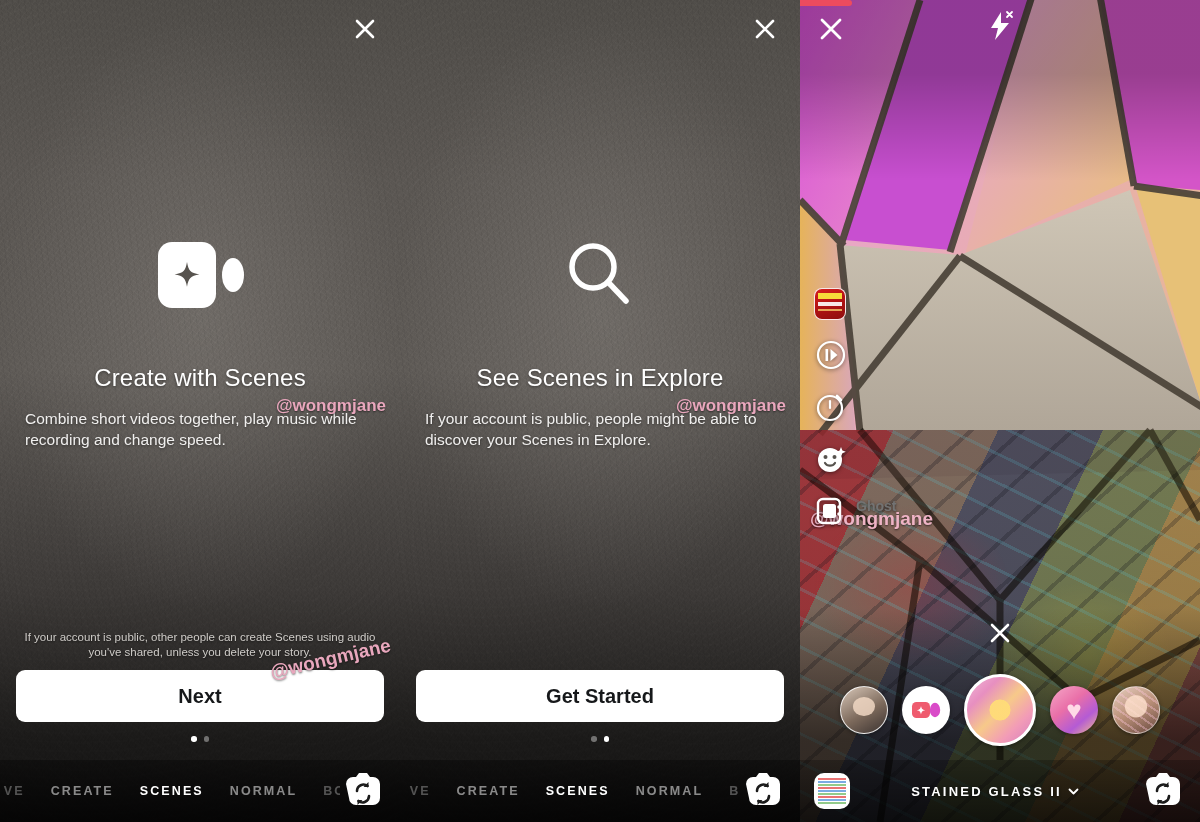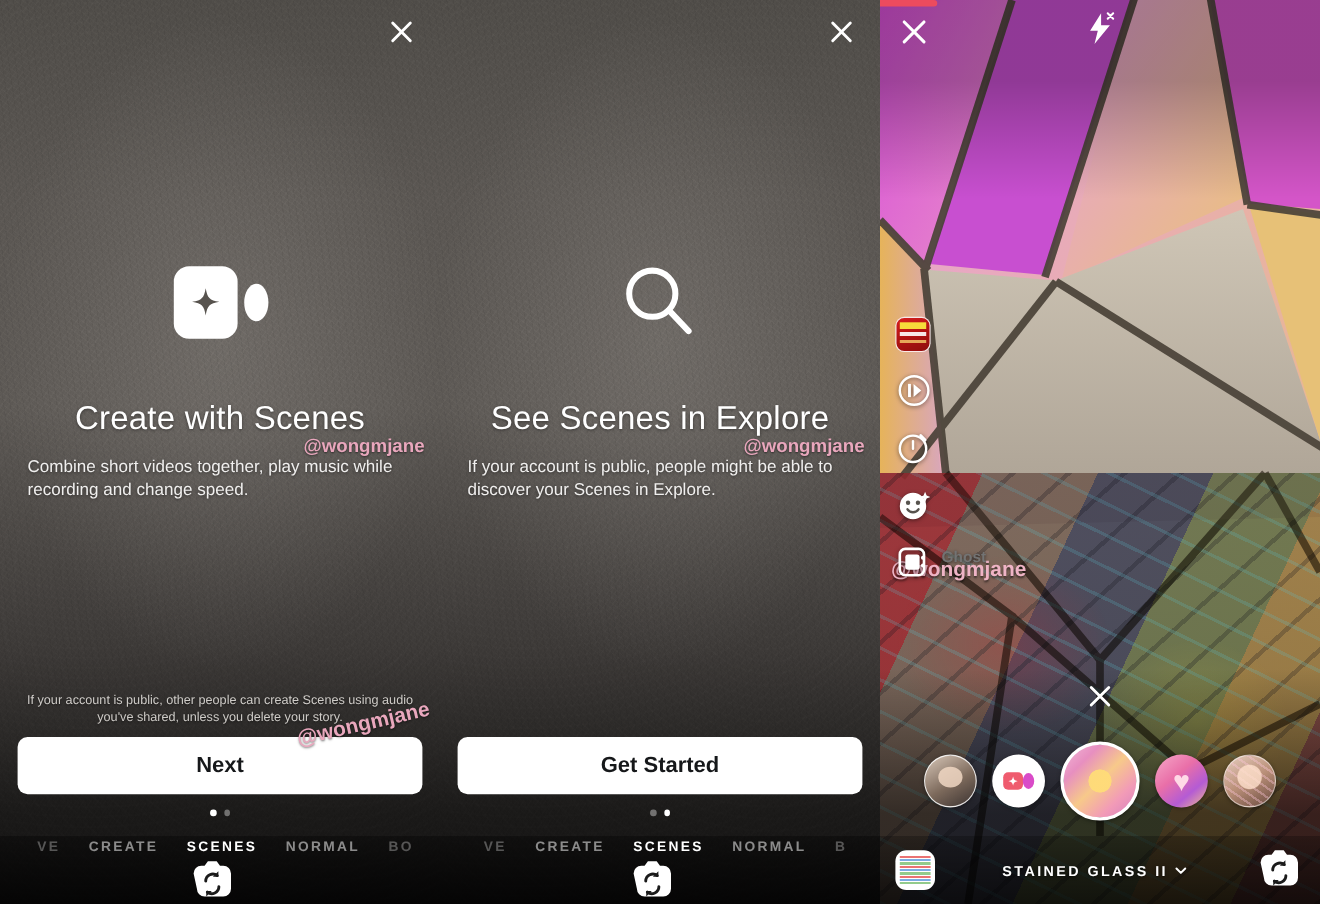--- a/index.html
+++ b/index.html
@@ -42,21 +42,21 @@
 
   
   .hero {
     position: absolute; left: 0; right: 0; top: 228px;
     display: flex; flex-direction: column; align-items: center;
     z-index: 6;
   }
   .hero-icon { height: 94px; display: flex; align-items: center; justify-content: center; }
   .hero-title {
     margin-top: 42px;
-    color: #fff; font-size: 30px; font-weight: 400;
+    color: #fff; font-size: 24px; font-weight: 400;
     letter-spacing: .2px; text-shadow: 0 1px 3px rgba(0,0,0,.45);
   }
   .hero-sub {
     margin-top: 16px; width: 350px; text-align: left;
     color: #f0efee; font-size: 15.5px; line-height: 21px;
     text-shadow: 0 1px 3px rgba(0,0,0,.45);
   }
 
   
   .disclaimer {
@@ -75,21 +75,20 @@
     display: flex; justify-content: center; gap: 7px; z-index: 8;
   }
   .dot { width: 5.5px; height: 5.5px; border-radius: 50%; background: rgba(255,255,255,.38); }
   .dot.on { background: #fff; }
 
   
   .modebar {
     position: absolute; left: 0; right: 0; bottom: 0; height: 62px;
     display: flex; align-items: center; z-index: 9;
     background: linear-gradient(180deg, rgba(0,0,0,.35), rgba(0,0,0,.72));
-    flex-direction: column;
   }
   .modes {
     flex: 1; display: flex; align-items: center; justify-content: center;
     gap: 26px; padding-left: 10px; overflow: hidden; white-space: nowrap;
   }
   .mode {
     color: rgba(255,255,255,.52); font-size: 12.5px; font-weight: bold;
     letter-spacing: 2.1px; cursor: pointer;
   }
   .mode.active { color: #fff; }

